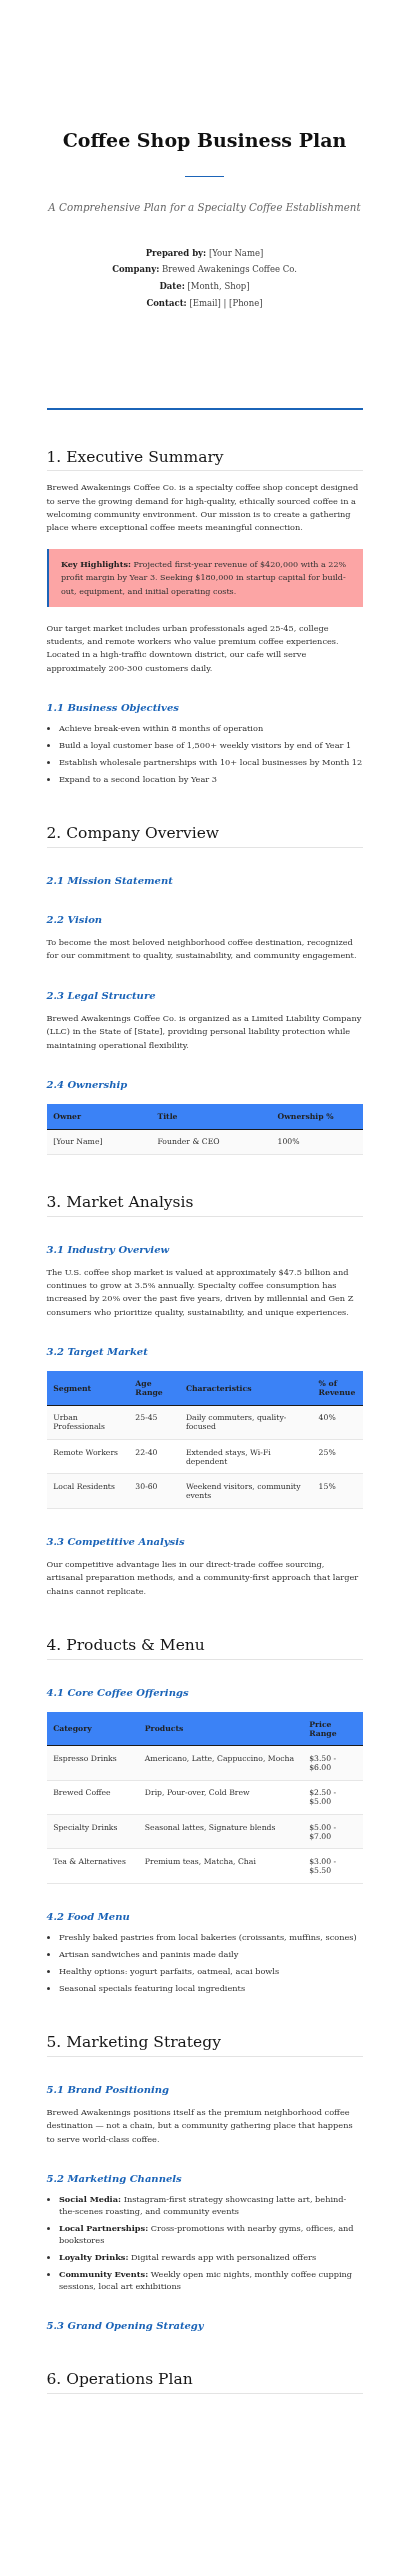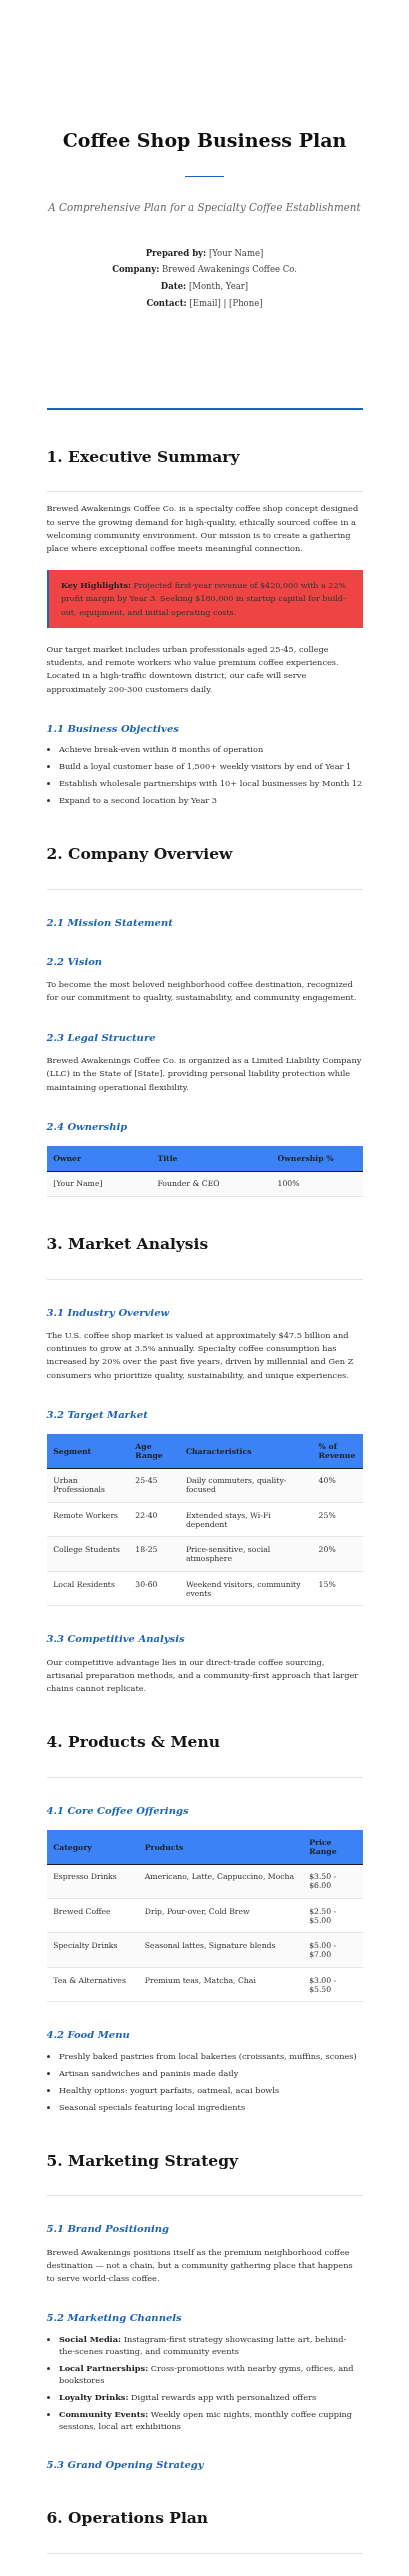--- a/index.html
+++ b/index.html
@@ -13,49 +13,49 @@
   .page{max-width:316px;margin:0 auto;}
   
   .cover{padding-top:130px;height:278px;text-align:center;box-sizing:content-box;}
   .cover h1{font-size:19px;line-height:1.15;margin:0 0 24px;color:#111;font-weight:700;}
   .cover-rule{width:39px;height:1.5px;background:#1b64b8;margin:0 auto 21.6px;}
   .cover-subtitle{font-style:italic;color:#666;font-size:10.3px;margin:0 0 32px;}
   .meta-line{font-size:8.5px;margin:6.7px 0;color:#444;}
   .meta-label{font-weight:700;color:#222;}
   
   .section-top-rule{height:1.5px;background:#1b64b8;margin-top:0;}
-  h2{font-size:15.5px;font-weight:700;color:#171717;margin:38px 0 9px;padding-bottom:25px;
+  h2{font-size:15.5px;font-weight:400;color:#171717;margin:38px 0 9px;padding-bottom:4px;
      border-bottom:0.5px solid #e3e3e3;line-height:1.2;}
   h3{font-size:10px;font-weight:700;color:#1b64b8;margin:26px 0 4.1px;line-height:1.3;font-style:italic;}
   p{font-size:8.2px;line-height:1.62;margin:10.3px 0;}
   ul{margin:9.3px 0 13.4px;padding-left:12.4px;}
   li{font-size:8.2px;line-height:1.45;margin:5.2px 0;color:#333;}
   .lead{font-weight:700;color:#222;}
-  .callout{background:#ef4444;border-left:2.1px solid #1b64b8;padding:8.8px 12.4px;
+  .callout{background:#fca5a5;border-left:2.1px solid #1b64b8;padding:8.8px 12.4px;
            margin:14.4px 0;font-size:8px;line-height:1.7;color:#333;}
   
   table{width:100%;border-collapse:collapse;margin:13.4px 0 7.2px;font-size:7.7px;}
   th{background:#3b82f6;border-bottom:1px solid #1a1a1a;text-align:left;
      padding:7.7px 6.7px;font-weight:700;color:#222;}
   td{padding:7.7px 6.7px;border-bottom:0.5px solid #e6e6e6;vertical-align:top;}
   tbody tr:nth-child(odd){background:#fafafa;}
 </style>
 </head>
 <body>
 
 <div class="page">
 
   <header class="cover">
     <h1>Coffee Shop Business Plan</h1>
     <div class="cover-rule"></div>
     <p class="cover-subtitle">A Comprehensive Plan for a Specialty Coffee Establishment</p>
     <div>
       <div class="meta-line"><span class="meta-label">Prepared by:</span><span> [Your Name]</span></div>
       <div class="meta-line"><span class="meta-label">Company:</span><span> Brewed Awakenings Coffee Co.</span></div>
-      <div class="meta-line"><span class="meta-label">Date:</span><span> [Month, Year]</span></div>
+      <div class="meta-line"><span class="meta-label">Date:</span><span> [Month, Shop]</span></div>
       <div class="meta-line"><span class="meta-label">Contact:</span><span> [Email] | [Phone]</span></div>
     </div>
   </header>
 
   <div class="section-top-rule"></div>
   <section>
     <h2>1. Executive Summary</h2>
     <p>Brewed Awakenings Coffee Co. is a specialty coffee shop concept designed to serve the growing demand for high-quality, ethically sourced coffee in a welcoming community environment. Our mission is to create a gathering place where exceptional coffee meets meaningful connection.</p>
     <div class="callout">
       <span class="lead">Key Highlights:</span><span> Projected first-year revenue of $420,000 with a 22% profit margin by Year 3. Seeking $180,000 in startup capital for build-out, equipment, and initial operating costs.</span>
@@ -117,26 +117,20 @@
           <td>Daily commuters, quality-focused</td>
           <td>40%</td>
         </tr>
         <tr>
           <td>Remote Workers</td>
           <td>22-40</td>
           <td>Extended stays, Wi-Fi dependent</td>
           <td>25%</td>
         </tr>
         <tr>
-          <td>College Students</td>
-          <td>18-25</td>
-          <td>Price-sensitive, social atmosphere</td>
-          <td>20%</td>
-        </tr>
-        <tr>
           <td>Local Residents</td>
           <td>30-60</td>
           <td>Weekend visitors, community events</td>
           <td>15%</td>
         </tr>
       </tbody>
     </table>
     <h3>3.3 Competitive Analysis</h3>
     <p>Our competitive advantage lies in our direct-trade coffee sourcing, artisanal preparation methods, and a community-first approach that larger chains cannot replicate.</p>
   </section>

